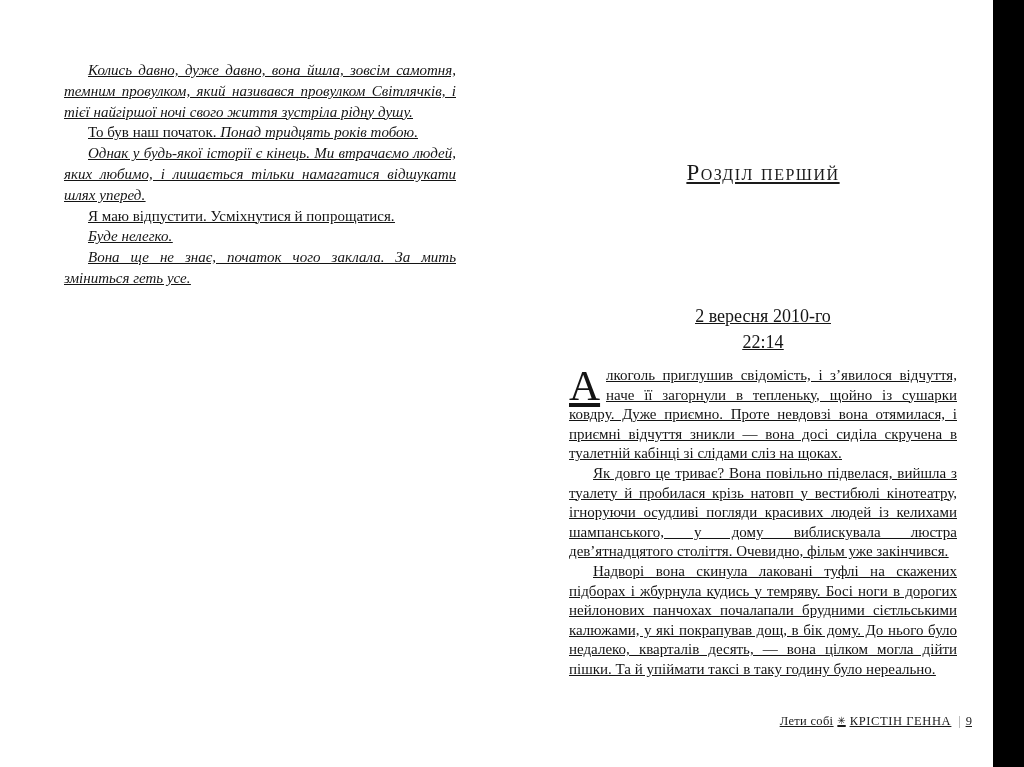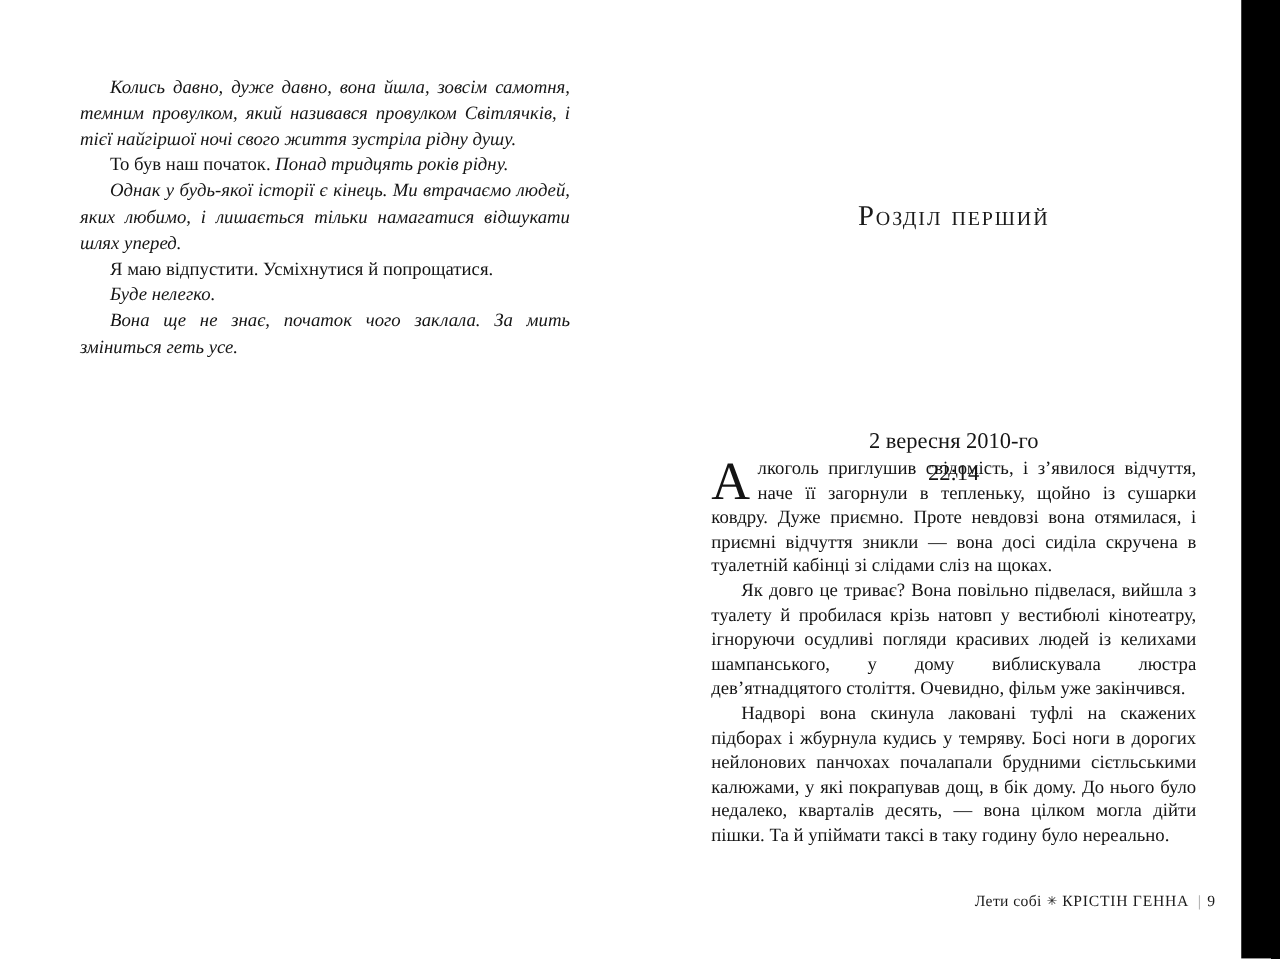--- a/index.html
+++ b/index.html
@@ -1,15 +1,15 @@
 <!DOCTYPE html>
 <html><head>
 <meta charset="utf-8">
 <style>
-  * { margin:0; padding:0; box-sizing:border-box; }
+  * { margin:0; padding:0; box-sizing:border-box;text-decoration:underline; }
   html,body { background:#ffffff; }
   .screen {
     position:relative;
     width:1024px; height:767px;
     background:#ffffff;
     font-family:"Liberation Serif", serif;
     color:#141414;
     overflow:hidden;
   }
   
@@ -41,21 +41,20 @@
     font-size:23px;
     letter-spacing:1.5px;
     color:#1a1a1a;
   }
   .date-block {
     position:absolute; top:303px; left:0; width:100%;
     text-align:center;
     font-size:18px;
     line-height:26px;
     color:#141414;
-    margin-top:36px;
   }
   .body-text {
     position:absolute; top:366px; left:0; width:100%;
   }
   .body-text p {
     font-size:15px;
     line-height:19.6px;
     text-align:justify;
     text-indent:24px;
   }
@@ -79,21 +78,21 @@
   .footer .pagebar { color:#9a9a9a; padding:0 5px 0 7px; font-weight:300; }
 </style>
 </head>
 <body>
 
 <div class="screen">
 
   <div class="left-col">
     <div>
         <p><span class="it">Колись давно, дуже давно, вона йшла, зовсім самотня, темним провулком, який називався провулком Світлячків, і тієї найгіршої ночі свого життя зустріла рідну душу.</span></p>
-        <p><span>То був наш початок. </span><span class="it">Понад тридцять років рідну.</span></p>
+        <p><span>То був наш початок. </span><span class="it">Понад тридцять років тобою.</span></p>
         <p><span class="it">Однак у будь-якої історії є кінець. Ми втрачаємо людей, яких любимо, і лишається тільки намагатися відшукати шлях уперед.</span></p>
         <p><span>Я маю відпустити. Усміхнутися й попрощатися.</span></p>
         <p><span class="it">Буде нелегко.</span></p>
         <p><span class="it">Вона ще не знає, початок чого заклала. За мить зміниться геть усе.</span></p>
       </div>
   </div>
 
   <div class="right-col">
 
     <h1 class="chapter-title">Розділ перший</h1>

